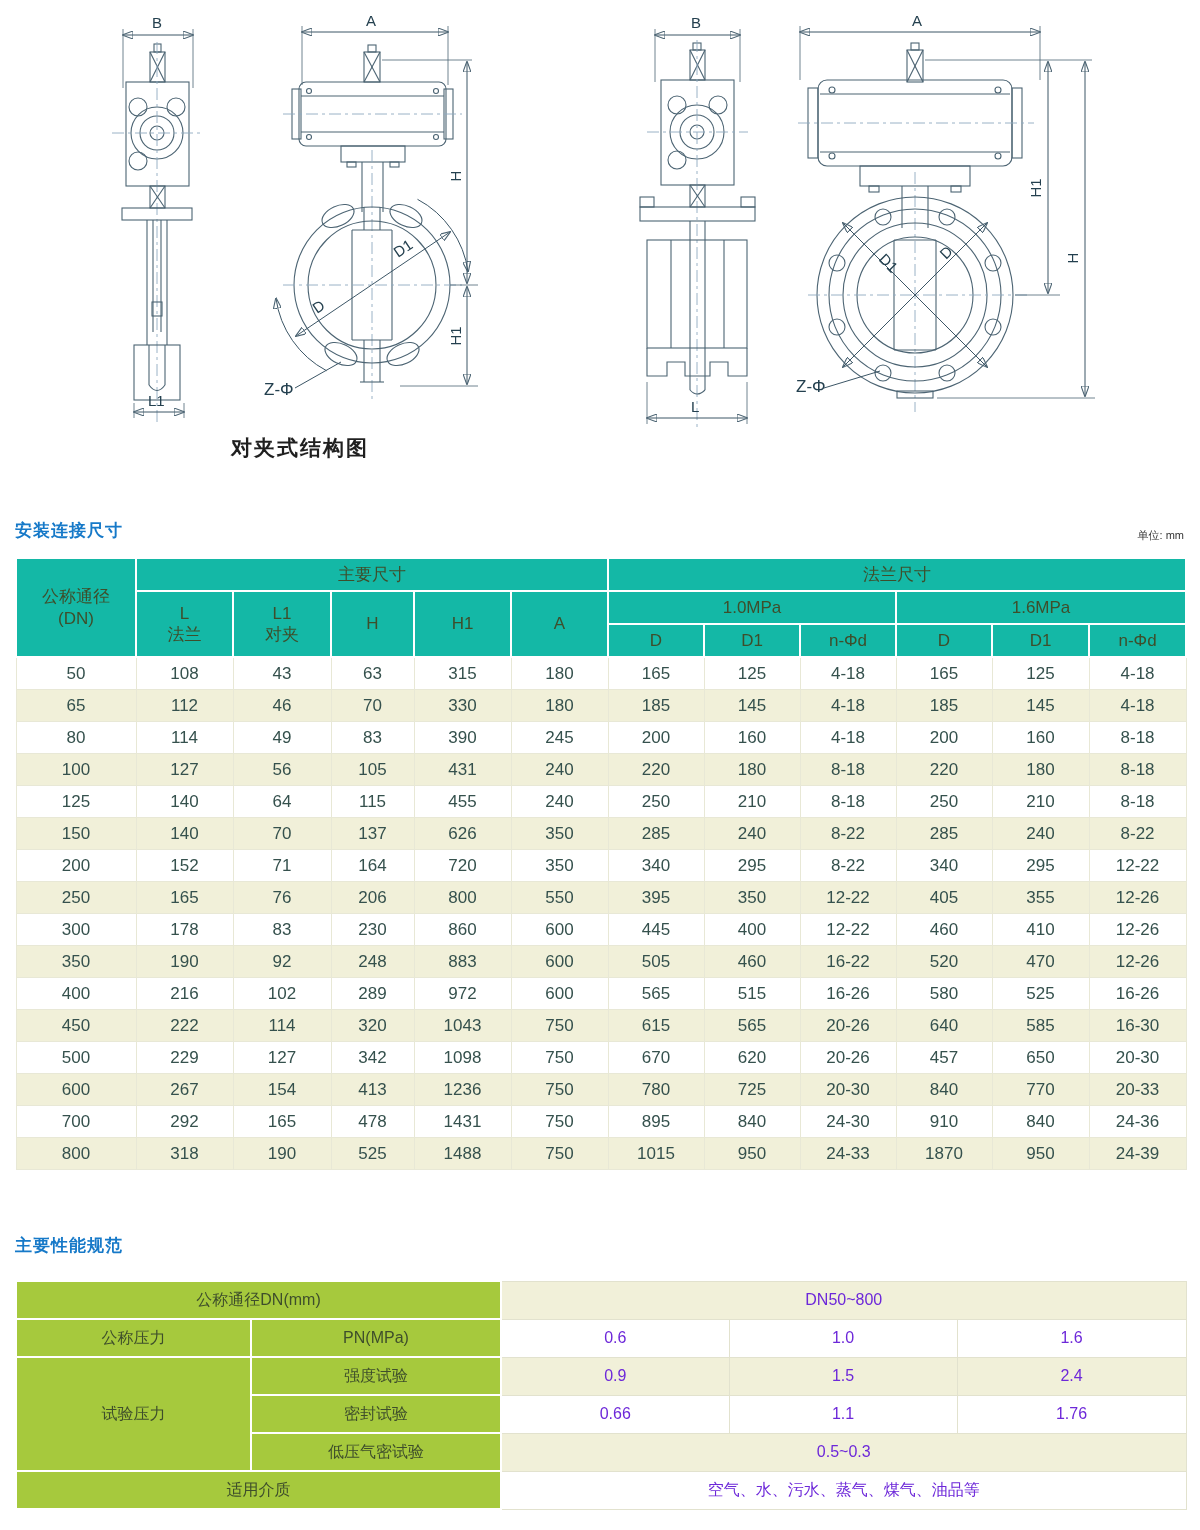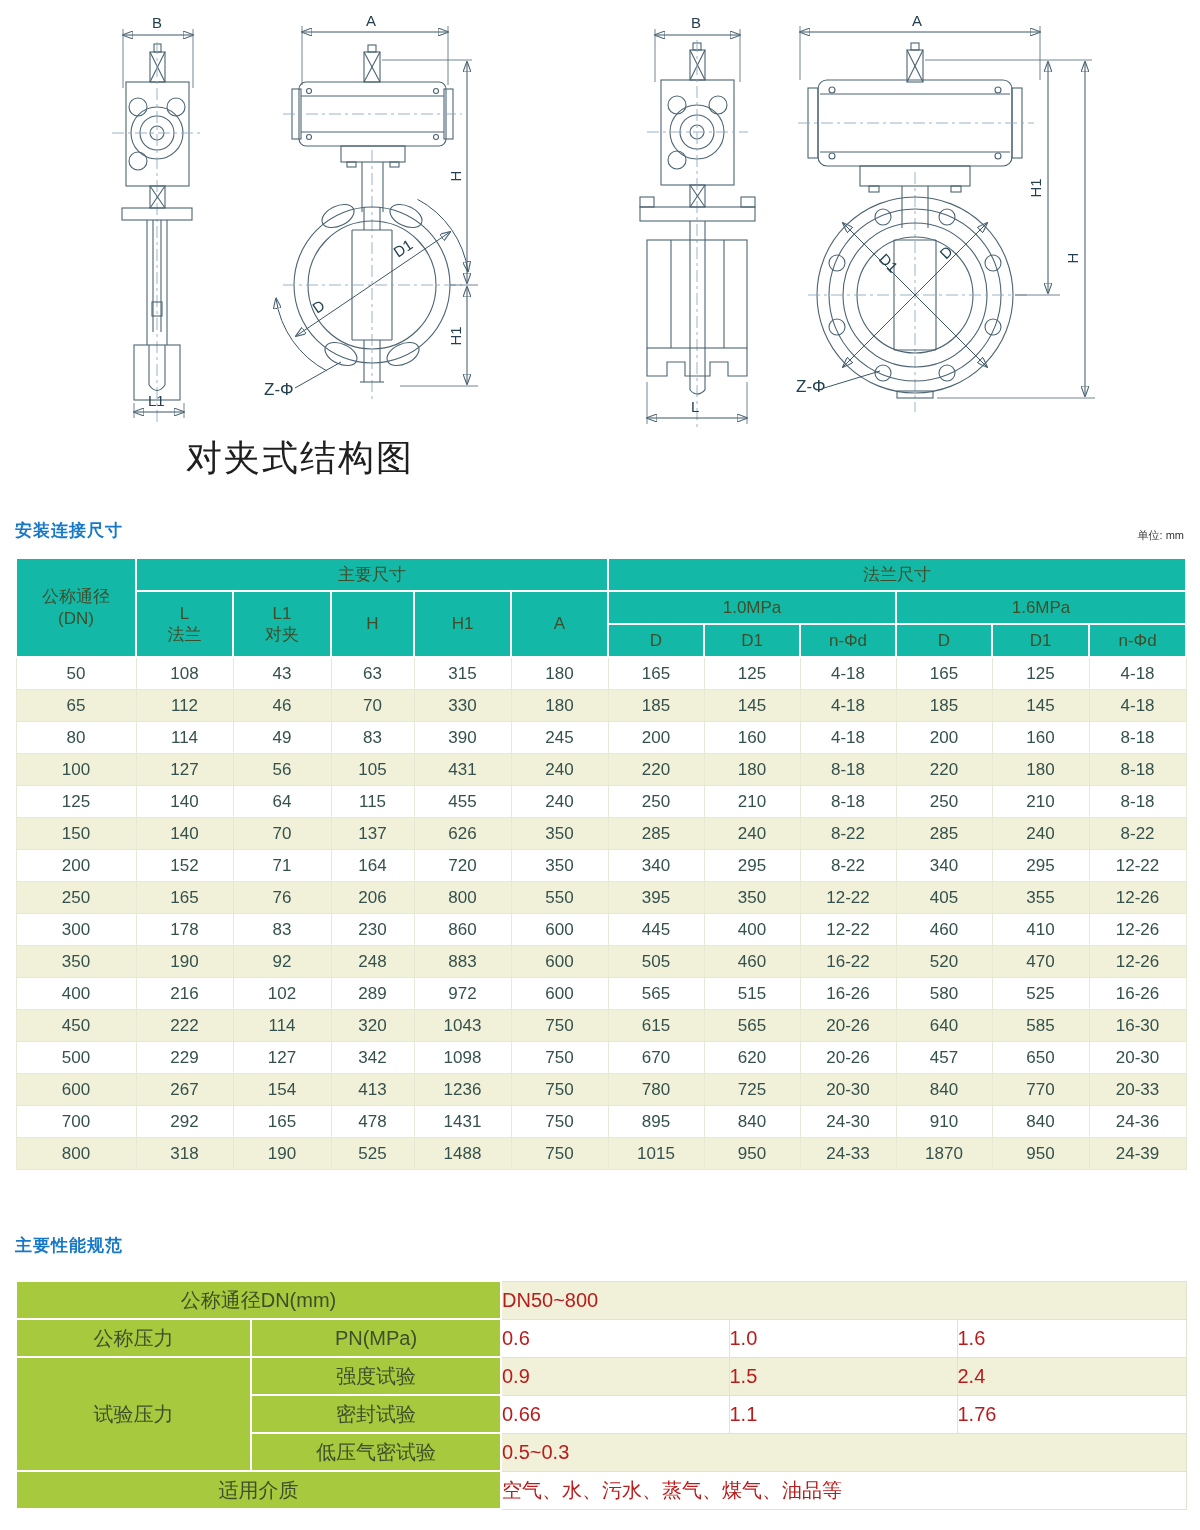--- a/index.html
+++ b/index.html
@@ -8,44 +8,44 @@
 
   
   .diagrams{position:absolute;left:0;top:0;width:1200px;height:475px;}
   svg.drawing{position:absolute;top:0;}
   svg.drawing line, svg.drawing path, svg.drawing rect, svg.drawing circle, svg.drawing ellipse, svg.drawing polyline{
     fill:none;stroke:#4c6473;stroke-width:1.1;}
   svg.drawing .thin{stroke-width:0.8;}
   svg.drawing .dim{stroke:#3c5666;stroke-width:1;}
   svg.drawing .cl{stroke:#8fa9bf;stroke-width:0.9;stroke-dasharray:12 4 3 4;}
   svg.drawing text{font:15px "Liberation Sans","DejaVu Sans",sans-serif;fill:#24404f;stroke:none;}
-  .caption{position:absolute;width:300px;text-align:center;font-size:36px;font-weight:400;color:#1f1f1f;letter-spacing:2px;}
+  .caption{position:absolute;width:300px;text-align:center;font-size:21px;font-weight:700;color:#1f1f1f;letter-spacing:2px;}
   .caption.left{left:150px;top:434px;}
   .caption.right{left:712px;top:431px;}
 
   
   .sec-title{position:absolute;left:15px;font-size:17px;font-weight:bold;color:#1679c8;letter-spacing:1px;}
   .sec-title.t1{top:519px;}
   .sec-title.t2{top:1234px;}
   .unit-label{position:absolute;right:16px;top:528px;font-size:11px;color:#333;}
 
   
   table{border-collapse:collapse;table-layout:fixed;}
   .install-table{position:absolute;left:15px;top:557px;width:1170px;font-size:17px;}
   .install-table th{background:#14b8a6;color:#3e4e2b;font-weight:500;border:2px solid #fff;
     text-align:center;vertical-align:middle;white-space:pre-line;line-height:1.25;padding:4px 0;}
   .install-table thead tr{height:33px;}
   .install-table td{border:1px solid #e8e8d6;color:#35514d;text-align:center;height:31px;padding:0;}
   .install-table tbody tr:nth-child(even) td{background:#f1f0d9;}
   .install-table tbody tr:nth-child(odd) td{background:#ffffff;}
 
-  .perf-table{position:absolute;left:15px;top:1280px;width:1170px;font-size:20px;}
+  .perf-table{position:absolute;left:15px;top:1280px;width:1170px;font-size:16px;}
   .perf-table th{background:#a6c93d;color:#3e4e2b;font-weight:500;border:2px solid #fff;
     text-align:center;vertical-align:middle;padding:0;}
-  .perf-table td{border:1px solid #e2e2ce;color:#b91c1c;text-align:left;padding:0;}
+  .perf-table td{border:1px solid #e2e2ce;color:#6d28d9;text-align:center;padding:0;}
   .perf-table tr{height:38px;}
   .perf-table td.beige{background:#f1f0d9;}
   .perf-table td.white{background:#ffffff;}
 </style>
 </head>
 <body>
 
 <div class="page">
 
   <div class="diagrams">

